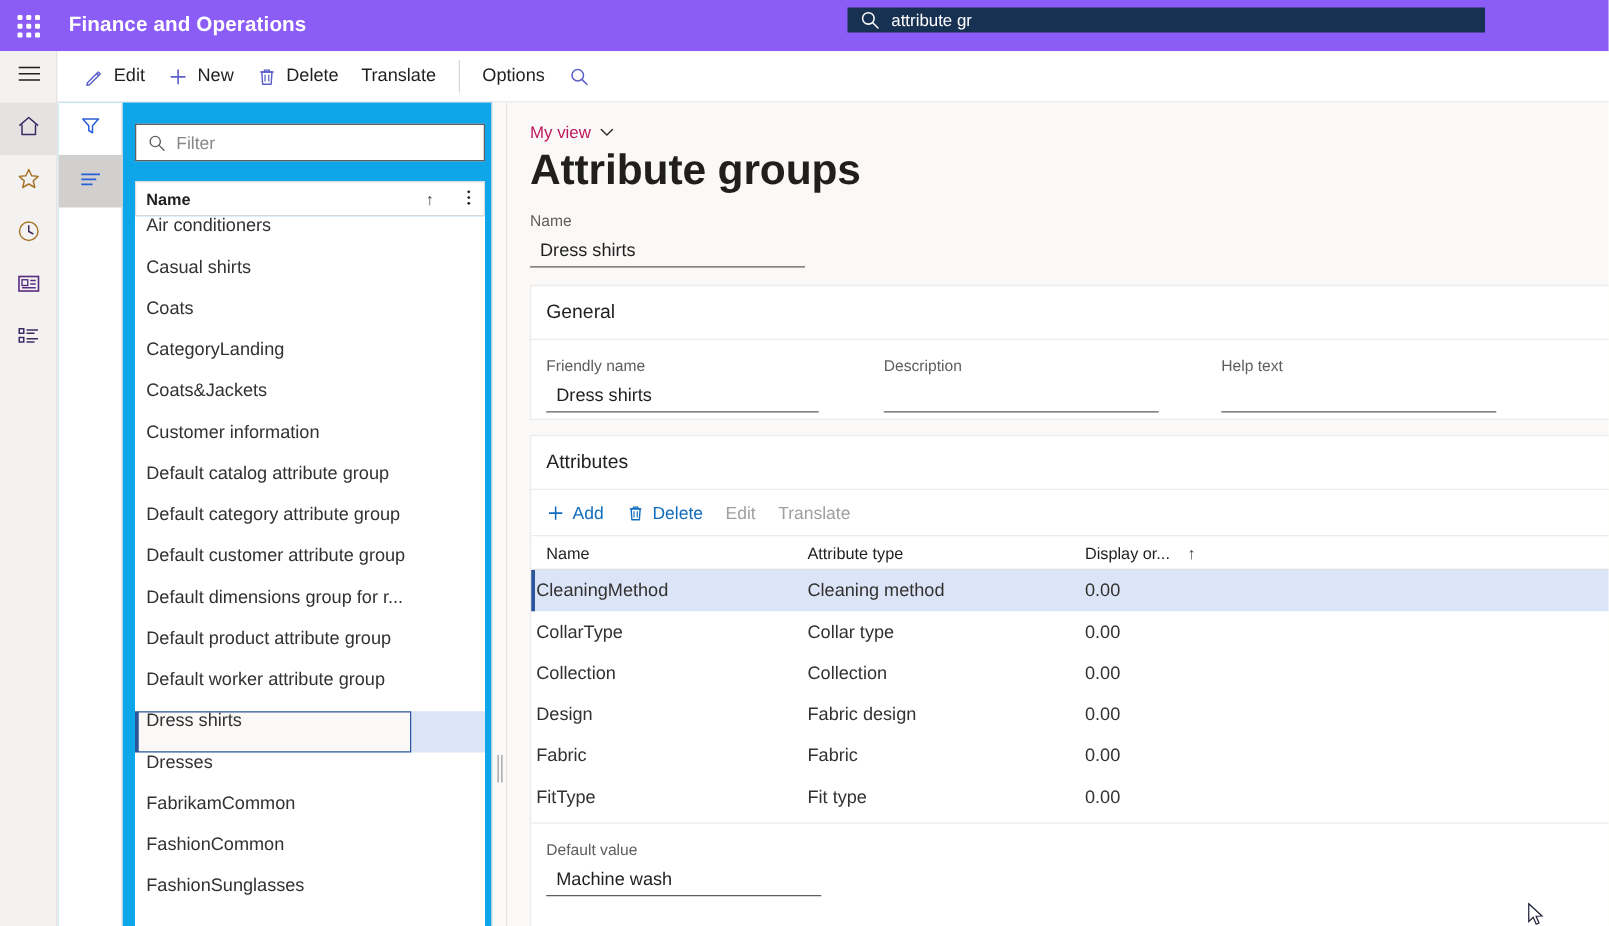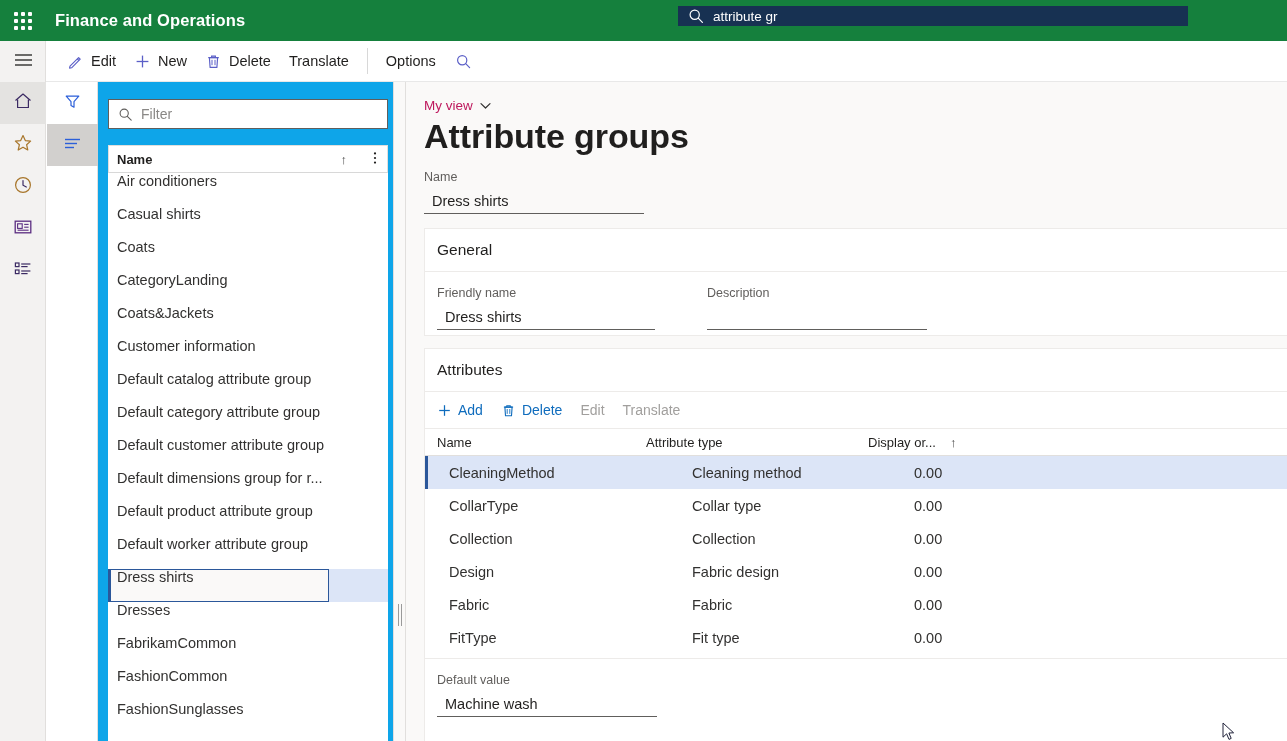--- a/index.html
+++ b/index.html
@@ -10,21 +10,21 @@
     overflow: hidden;
     font-family: "Liberation Sans", sans-serif;
     background: #ffffff;
   }
   #app { position: relative; width: 1287px; height: 741px; }
 
   
   .topbar {
     position: absolute; top: 0; left: 0;
     width: 1287px; height: 41px;
-    background: #15803d;
+    background: #8b5cf6;
     display: flex; align-items: center;
   }
   .waffle {
     width: 46px; height: 41px;
     display: flex; align-items: center; justify-content: center;
     cursor: pointer;
   }
   .waffle-grid {
     display: grid;
     grid-template-columns: repeat(3, 4px);
@@ -274,21 +274,21 @@
     display: flex; align-items: center;
     height: 33px;
     font-size: 14.5px; color: #323130;
     cursor: pointer; position: relative;
   }
   .ag-row.selected { background: #dce5f7; }
   .ag-row.selected::before {
     content: ""; position: absolute; left: 0; top: 0;
     width: 3px; height: 33px; background: #2b579a;
   }
-  .ag-row .c-name { width: 267px; padding-left: 24px; }
+  .ag-row .c-name { width: 221px; padding-left: 4px; }
   .ag-row .c-type { width: 222px; }
   .ag-row .c-ord { width: 90px; }
 
   #dv-card { top: 576px; height: 83px; border-bottom: none; }
   .dv-field { padding: 14px 0 0 12px; width: 250px; }
   .dv-field .fld-input { width: 220px; }
 
   .cursor {
     position: absolute; left: 1222px; top: 722px;
     width: 14px; height: 20px;
@@ -561,20 +561,24 @@
 
     <div class="card" id="general-card">
       <div class="card-title">General</div>
       <div class="gen-fields">
         <div class="gen-col c1">
           <div class="fld-label">Friendly name</div>
           <div class="fld-input">Dress shirts</div>
         </div>
         <div class="gen-col c2">
           <div class="fld-label">Description</div>
+          <div class="fld-input"></div>
+        </div>
+        <div class="gen-col c3">
+          <div class="fld-label">Help text</div>
           <div class="fld-input"></div>
         </div>
       </div>
     </div>
 
     <div class="card" id="attr-card">
       <div class="card-title">Attributes</div>
 
       <div class="attr-toolbar">
         <div class="atool">

